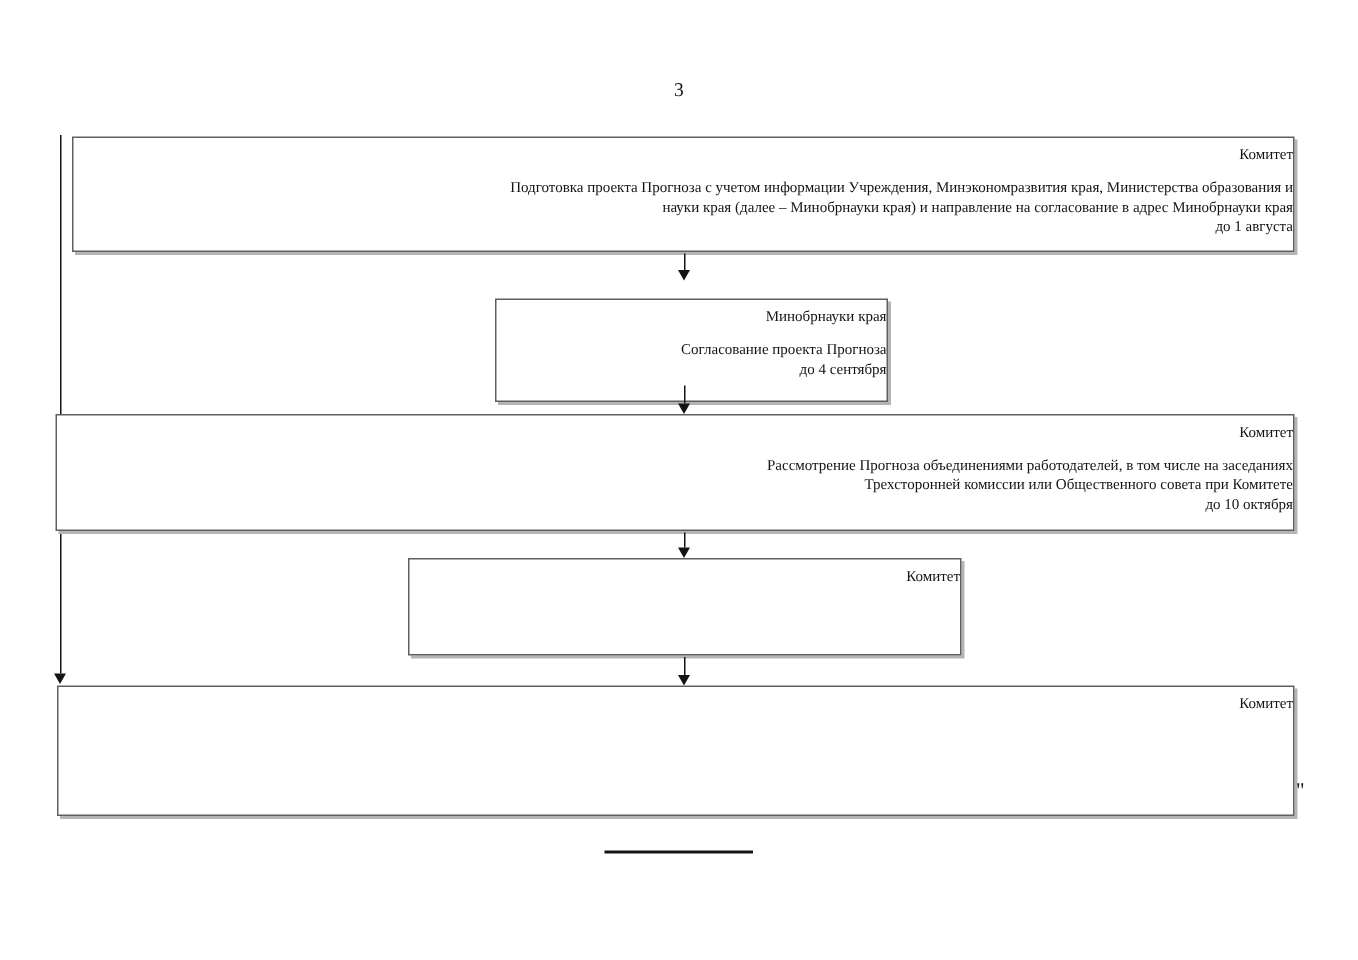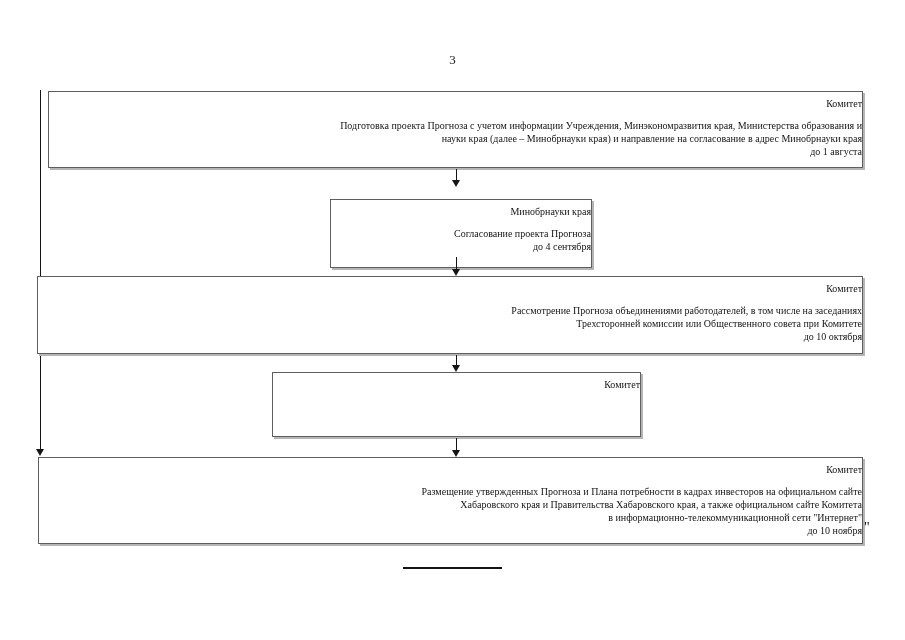--- a/index.html
+++ b/index.html
@@ -142,23 +142,19 @@
   <div class="flow-box box-4">
     <div class="box-title">Комитет</div>
   </div>
 
   <div class="connector conn-4">
     <span class="arrow-head"></span>
   </div>
 
   <div class="flow-box box-5">
     <div class="box-title">Комитет</div>
-    <div class="box-body">Размещение утвержденных Прогноза и Плана потребности в кадрах инвесторов на официальном сайте
-Хабаровского края и Правительства Хабаровского края, а также официальном сайте Комитета
-в информационно-телекоммуникационной сети "Интернет"
-до 10 ноября</div>
   </div>
 
   <div class="trailing-quote">"</div>
 
   <div class="footer-rule"></div>
 
 </div>
 
 </body></html>

